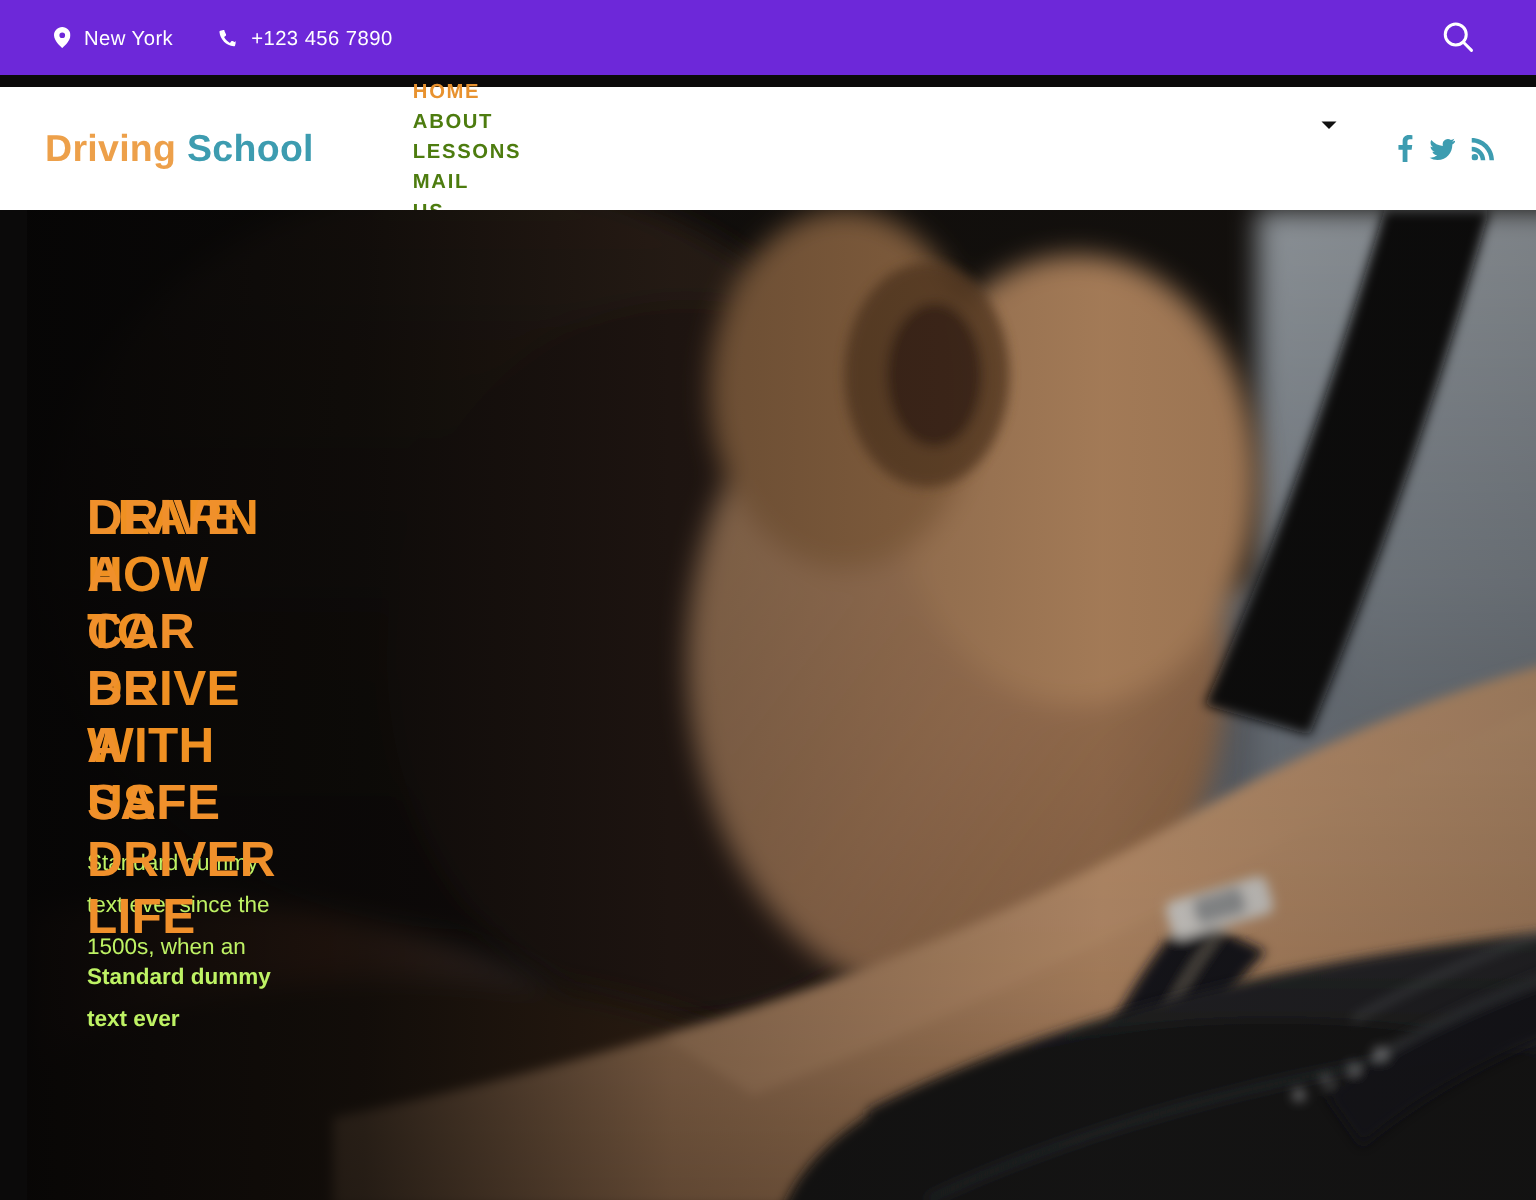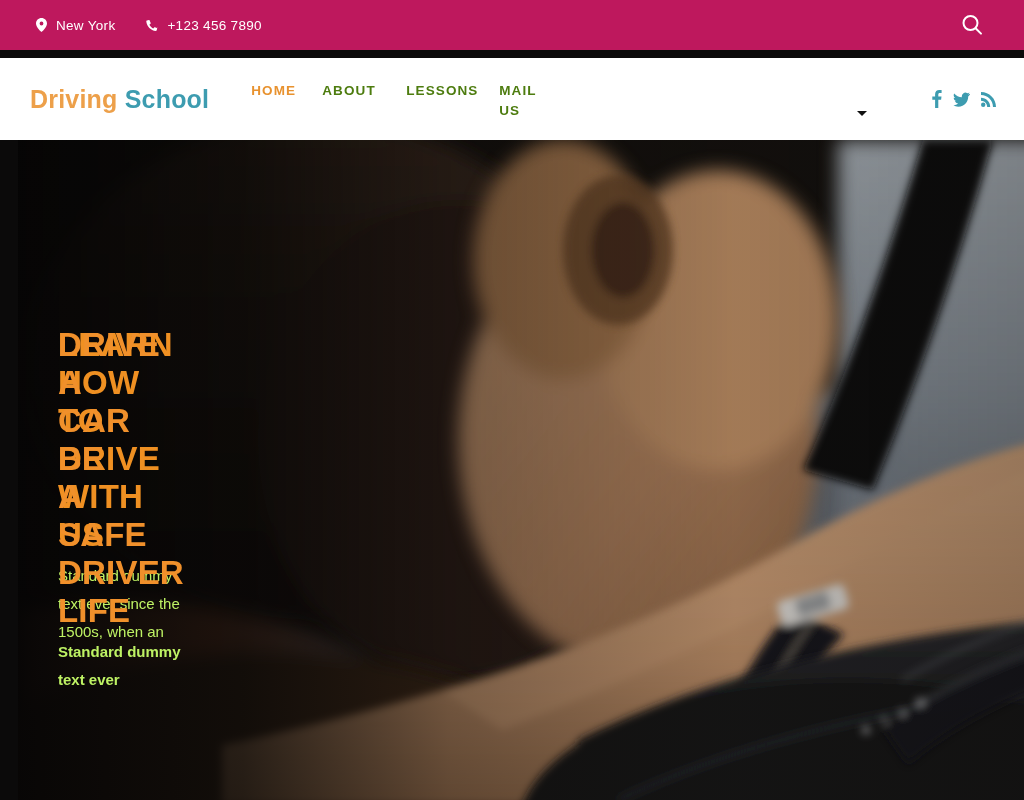--- a/index.html
+++ b/index.html
@@ -8,21 +8,21 @@
     width: 1024px; height: 800px;
     overflow: hidden;
     background: #0b0a0a;
     font-family: "Liberation Sans", sans-serif;
   }
 
   
   .topbar {
     position: absolute; left: 0; top: 0;
     width: 1024px; height: 50px;
-    background: #be185d;
+    background: #6d28d9;
     display: flex; align-items: center; text-align: center;
   }
   .topbar-left { display: flex; align-items: center; margin-left: 36px; }
   .tb-item {
     display: flex; align-items: center;
     color: #ffffff; font-size: 13.5px; letter-spacing: .3px;
     margin-right: 30px; white-space: nowrap;
   }
   .tb-item .ic { display: inline-flex; margin-right: 9px; }
   .tb-item svg { display: block; }
@@ -39,22 +39,23 @@
   .logo {
     margin-left: 30px;
     font-size: 25px; font-weight: bold; letter-spacing: .2px;
     white-space: nowrap;
   }
   .logo .l1 { color: #edа04a; color: #eda04a; }
   .logo .l2 { color: #3d9cb0; }
 
   .menu {
     display: flex; align-items: flex-start;
-    margin-left: 42px; position: relative;
+    margin-left: 66px; position: relative;
     padding-top: 4px;
+    flex-direction: column;
   }
   .menu-item {
     font-size: 13.5px; font-weight: bold; letter-spacing: 1.1px;
     color: #4d7c0f; text-transform: uppercase;
     cursor: pointer; line-height: 20px;
   }
   .menu-item.active { color: #e8922f; }
   .mi-home  { width: 71px; }
   .mi-about { width: 84px; }
   .mi-lessons { width: 93px; }

